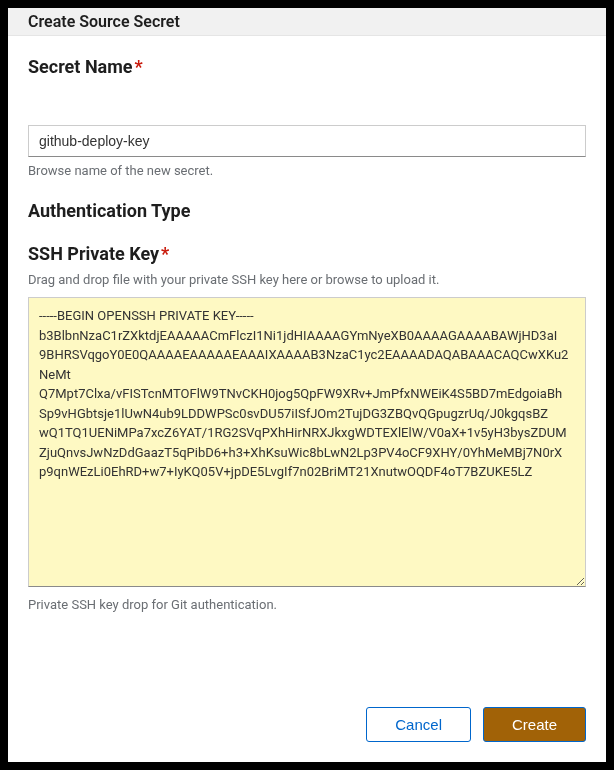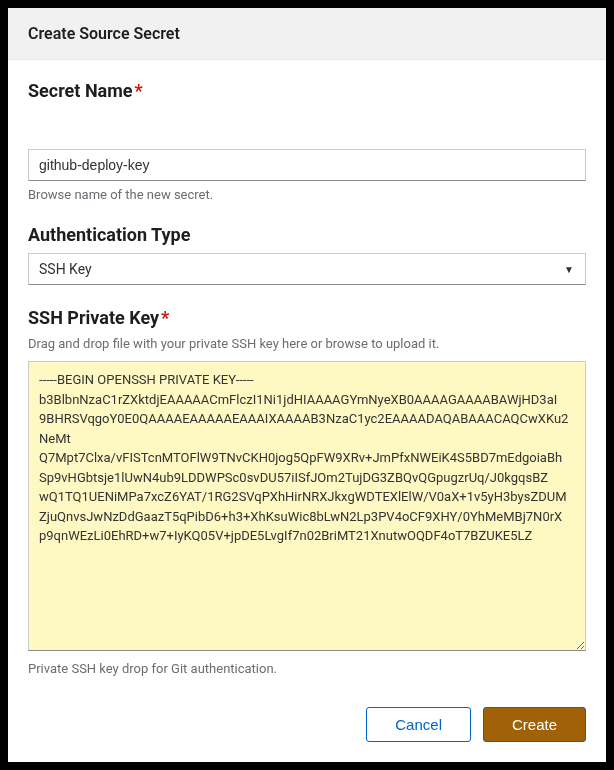--- a/index.html
+++ b/index.html
@@ -17,21 +17,21 @@
       left: 8px;
       right: 8px;
       bottom: 8px;
       background: #fff;
       display: flex;
       flex-direction: column;
       box-shadow: 0 2px 8px rgba(0,0,0,0.3);
     }
     .modal-header {
       background: #f1f1f1;
-      padding: 16px 20px;
+      padding: 4px 20px;
       border-bottom: 1px solid #e5e5e5;
     }
     .modal-title {
       font-size: 16px;
       font-weight: 600;
       color: #1e1e1e;
     }
     .modal-body {
       padding: 20px;
       flex: 1;
@@ -168,26 +168,20 @@
     <div class="form-group">
       <label class="form-label">
         <span>Secret Name</span><span class="required">*</span>
       </label>
       <input type="text" class="form-input" value="github-deploy-key" style="">
       <div class="help-text">Browse name of the new secret.</div>
     </div>
 
     <div class="form-group">
       <label class="form-label">Authentication Type</label>
-      <div class="select-wrap">
-        <div class="form-select">
-          <span>SSH Key</span>
-        </div>
-        <span class="select-caret">▼</span>
-      </div>
     </div>
 
     <div class="form-group" style="margin-bottom:0;">
       <label class="form-label">
         <span>SSH Private Key</span><span class="required">*</span>
       </label>
 
 
       <div class="file-help">Drag and drop file with your private SSH key here or browse to upload it.</div>
 

